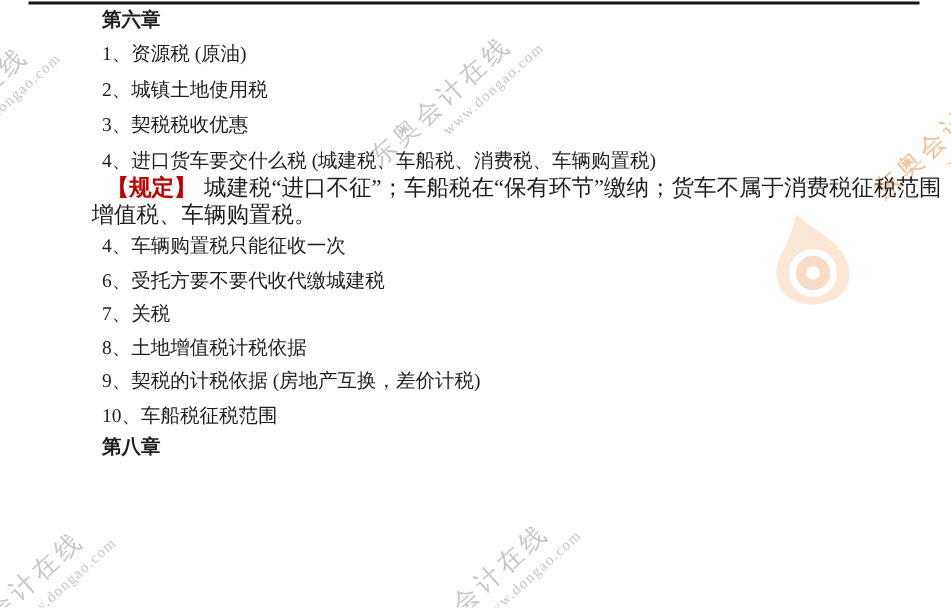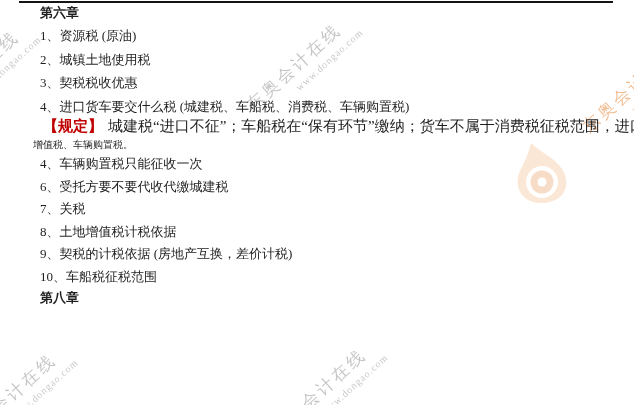--- a/index.html
+++ b/index.html
@@ -26,26 +26,26 @@
     line-height:1.1;
   }
   .wm-cn{font-size:17px;letter-spacing:3px;white-space:nowrap;}
   .wm-url{font-size:10px;letter-spacing:1px;margin:2px 0 0 48px;white-space:nowrap;}
   .wm.orange{color:#efae7a;opacity:.8;}
   .logo{position:absolute;left:514px;top:142px;opacity:.95;}
   
   .content{
     position:absolute;left:33px;top:1px;right:0;
   }
-  .ln{white-space:nowrap;}
+  .ln{white-space:nowrap;margin-left:28px;}
   .hd{height:23px;line-height:23px;padding-left:7px;font-weight:bold;}
   .it{height:23.5px;line-height:23.5px;padding-left:7px;}
   .it2{height:22.5px;line-height:22.5px;padding-left:7px;}
   .nt{height:17.5px;line-height:17.5px;padding-left:10px;font-size:15px;}
-  .nc{height:17.5px;line-height:17.5px;font-size:10px;}
+  .nc{height:17.5px;line-height:17.5px;font-size:15px;}
   .tl{height:19px;line-height:19px;padding-left:7px;}
   .lbl{color:#c00000;font-weight:bold;margin-right:5px;}
 </style>
 </head>
 <body>
 
 <div class="page">
 
   <div class="wm-layer">
 

